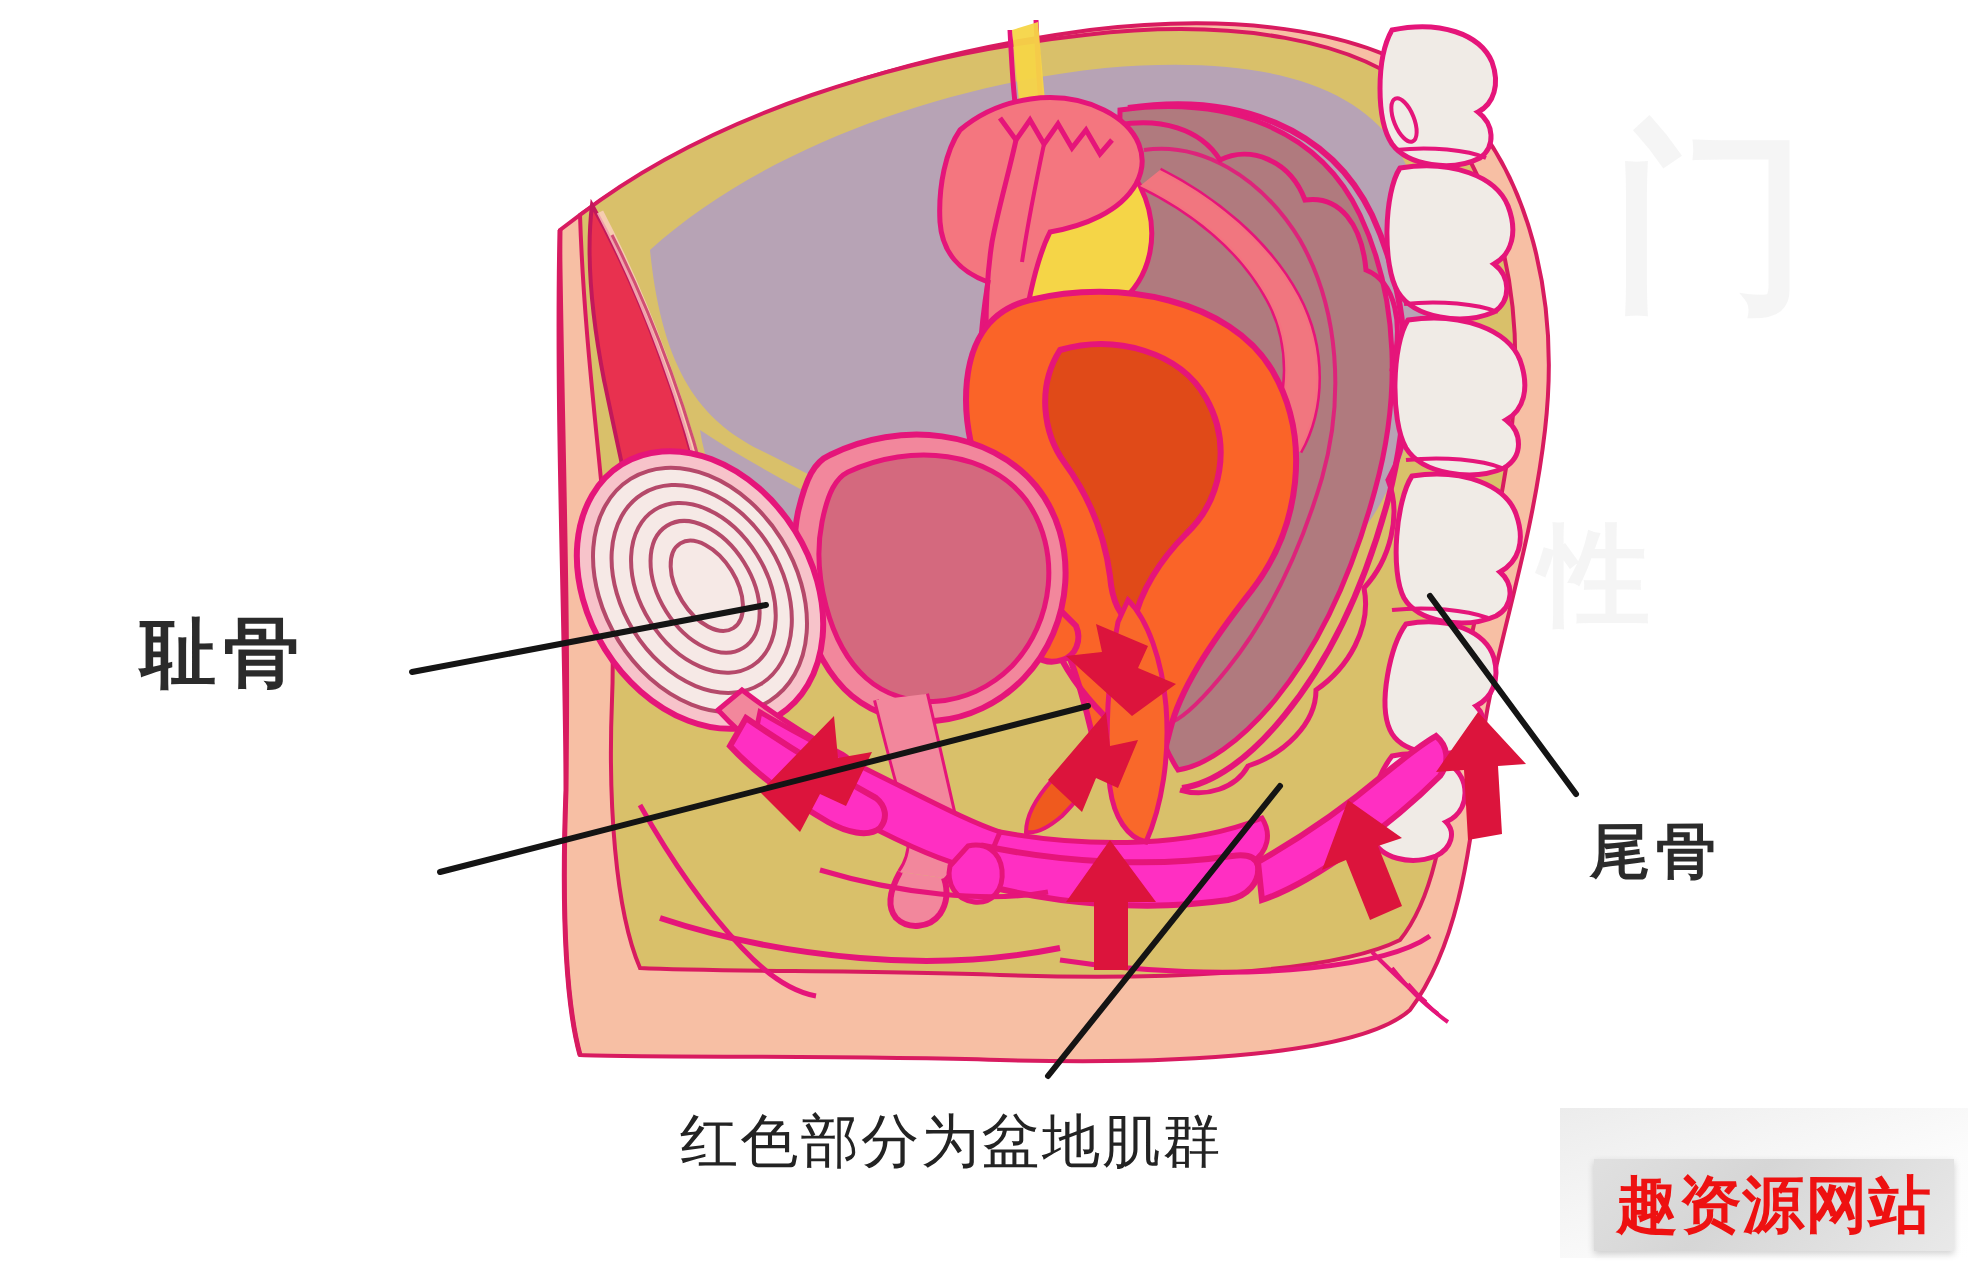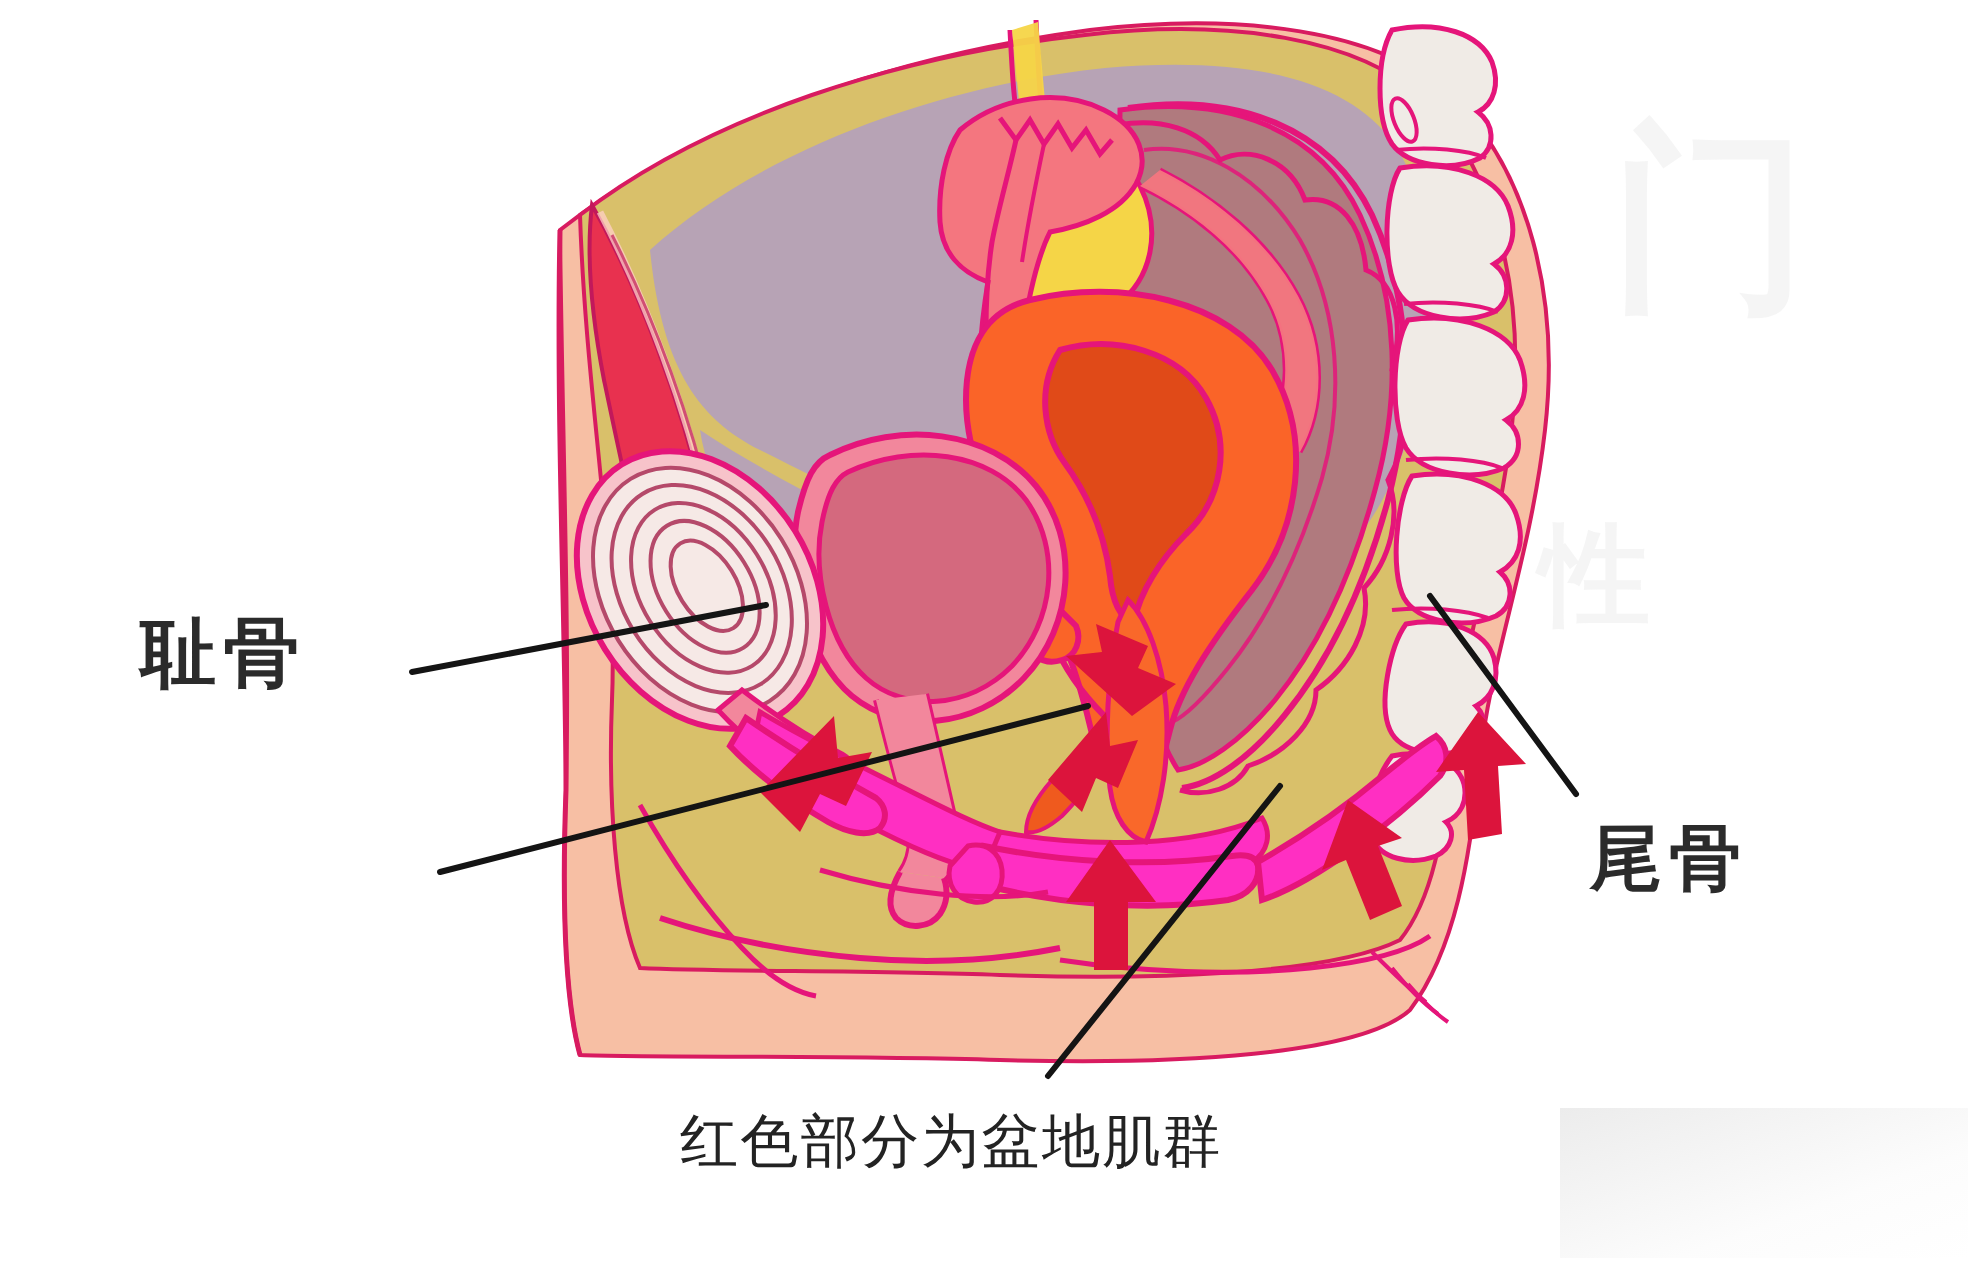--- a/index.html
+++ b/index.html
@@ -36,21 +36,21 @@
     position: absolute;
     color: #2b2b2b;
     font-weight: 700;
     letter-spacing: 0.10em;
     white-space: nowrap;
     line-height: 1;
     font-family: "Liberation Sans", "DejaVu Sans", sans-serif;
   }
   #label-pubic  { left: 140px; top: 615px;  font-size: 76px; }
   #label-vagina { left: 178px; top: 810px;  font-size: 76px; }
-  #label-coccyx { left: 1590px; top: 822px; font-size: 72px; }
+  #label-coccyx { left: 1590px; top: 822px; font-size: 60px; }
   #caption-pelvic {
     position: absolute;
     left: 680px; top: 1112px;
     font-size: 58px;
     font-weight: 500;
     letter-spacing: 0.04em;
     color: #232323;
     white-space: nowrap;
     line-height: 1;
     font-family: "Liberation Sans", "DejaVu Sans", sans-serif;
@@ -426,14 +426,17 @@
   </svg>
 
   <div class="cn-label" id="label-pubic">耻骨</div>
 
 
   <div class="cn-label" id="label-coccyx">尾骨</div>
 
   <div id="caption-pelvic">红色部分为盆地肌群</div>
 
   <div id="watermark-halo"></div>
+  <div id="watermark-box">
+    <span id="watermark-text">趣资源网站</span>
+  </div>
 
 </div>
 
 </body></html>

